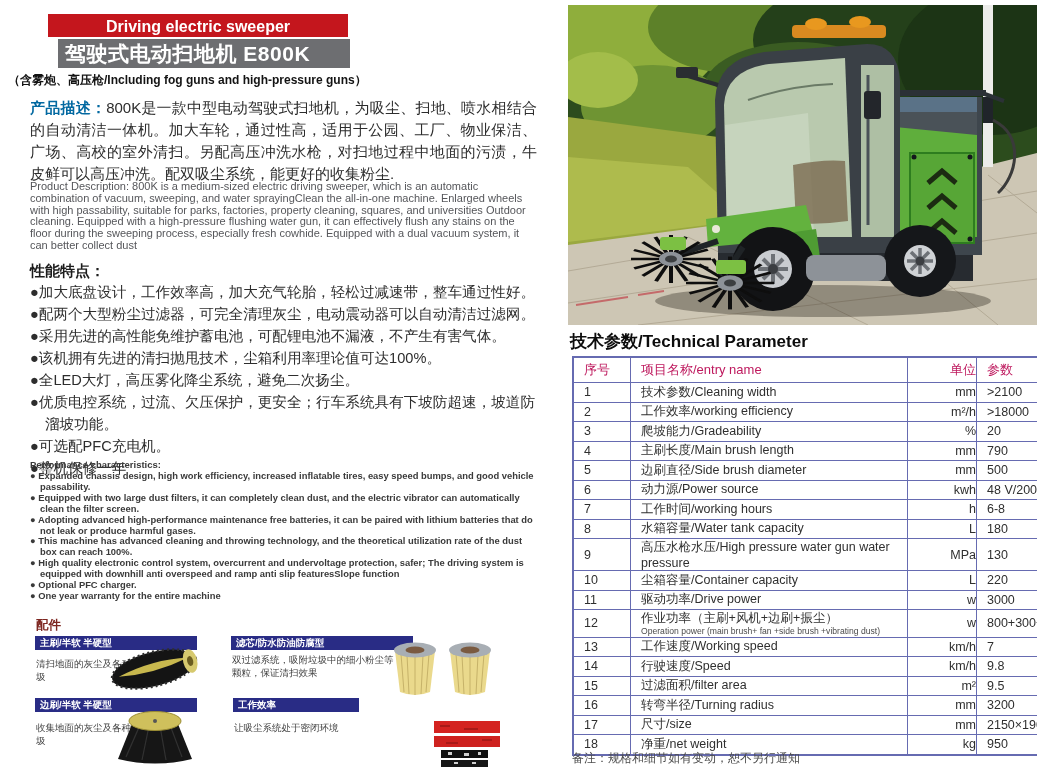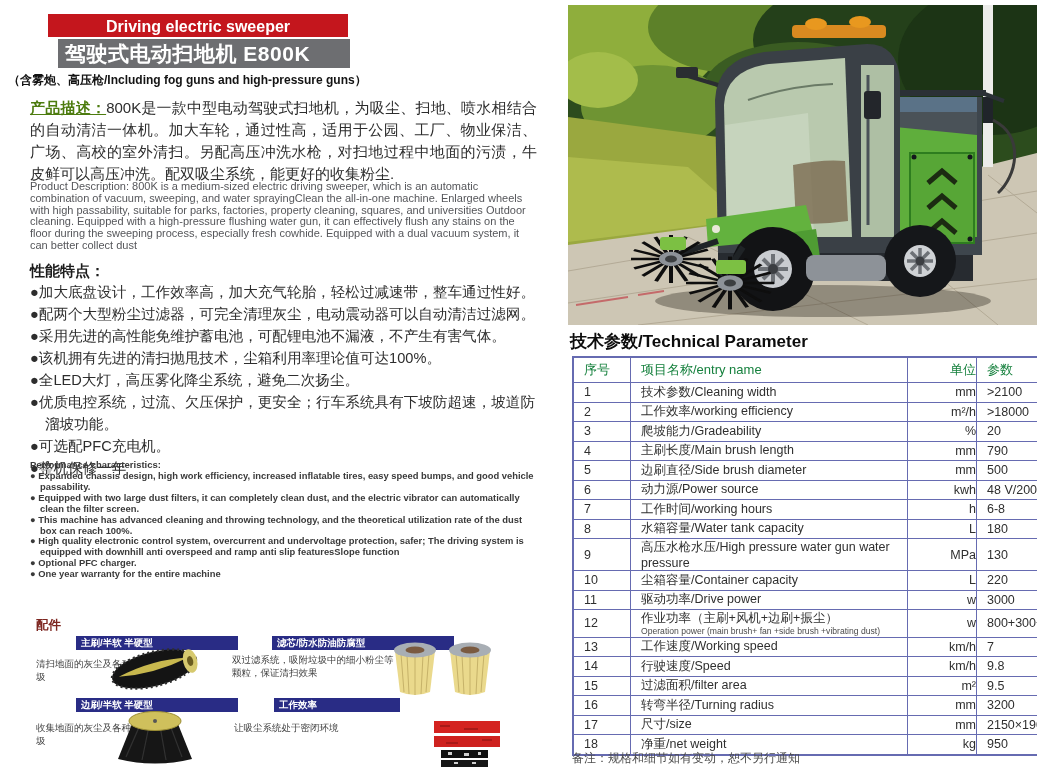--- a/index.html
+++ b/index.html
@@ -8,34 +8,34 @@
   
   .banner-red{position:absolute;left:48px;top:14px;width:300px;height:23px;background:#c4161d;
               color:#fff;font-weight:bold;font-size:16px;line-height:25px;text-align:center;}
   .banner-gray{position:absolute;left:58px;top:39px;width:292px;height:29px;background:#6d6e71;
               color:#fff;font-weight:bold;font-size:21px;line-height:29px;padding-left:7px;
               box-sizing:border-box;letter-spacing:.5px;}
   .subtitle{position:absolute;left:8px;top:72px;width:528px;font-size:12px;font-weight:bold;color:#131313;}
   
   .desc-zh{position:absolute;left:30px;top:97px;width:507px;margin:0;font-size:15px;
            line-height:22px;text-align:justify;color:#2d2d2d;}
-  .desc-zh b{color:#4d7c0f;text-decoration:underline;}
+  .desc-zh b{color:#0369a1;}
   .desc-en{position:absolute;left:30px;top:181px;width:509px;margin:0;font-size:11px;
            line-height:11.8px;color:#55565a;}
   
   .feat-title{position:absolute;left:30px;top:262px;font-size:15px;font-weight:bold;color:#1c1c1c;}
   .feat-zh{position:absolute;left:30px;top:281px;width:512px;font-size:14.6px;color:#2d2d2d;}
   .feat-zh-item{line-height:22px;padding-left:15px;text-indent:-15px;}
   .feat-en-title{position:absolute;left:30px;top:459px;font-size:9.5px;font-weight:bold;color:#3a3a3a;}
   .feat-en{position:absolute;left:30px;top:471px;width:509px;font-size:9.4px;font-weight:600;color:#3a3a3a;}
   .feat-en-item{line-height:10.9px;padding-left:10px;text-indent:-10px;}
   
   .acc-title{position:absolute;left:36px;top:617px;font-size:12.5px;font-weight:bold;color:#7d2620;}
   .acc-banner{position:absolute;height:14px;background:#292c85;color:#fff;font-size:9.5px;
-              font-weight:bold;line-height:14px;padding-left:5px;box-sizing:border-box;white-space:nowrap;overflow:hidden;margin-left:41px;}
+              font-weight:bold;line-height:14px;padding-left:5px;box-sizing:border-box;white-space:nowrap;overflow:hidden;}
   .acc-b1{left:35px;top:636px;width:162px;}
   .acc-b2{left:35px;top:698px;width:162px;}
   .acc-b3{left:231px;top:636px;width:182px;}
   .acc-b4{left:233px;top:698px;width:126px;}
   .acc-desc{position:absolute;font-size:9.5px;color:#3f3f3f;line-height:13px;}
   .acc-d1{left:36px;top:657px;width:112px;}
   .acc-d2{left:36px;top:721px;width:112px;}
   .acc-d3{left:232px;top:653px;width:170px;}
   .acc-d4{left:234px;top:721px;width:150px;}
   .acc-img{position:absolute;}
@@ -43,21 +43,21 @@
   .img-side-brush{left:116px;top:707px;}
   .img-filters{left:391px;top:640px;}
   .img-strips{left:434px;top:718px;}
   
   .photo{position:absolute;left:568px;top:5px;width:469px;height:320px;}
   .tech-title{position:absolute;left:570px;top:330px;font-size:17px;font-weight:bold;color:#0c0c0c;}
   .tech-table{position:absolute;left:572px;top:356px;width:459px;border-collapse:collapse;
               font-size:12.5px;color:#2f2f2f;table-layout:fixed;}
   .tech-table,.tech-table th,.tech-table td{border:1px solid #666bb1;}
   .tech-table{border:2px solid #666bb1;}
-  .tech-table th{font-weight:normal;height:24px;text-align:left;padding:0 0 0 10px;font-size:13px;color:#15803d;}
+  .tech-table th{font-weight:normal;height:24px;text-align:left;padding:0 0 0 10px;font-size:13px;color:#be185d;}
   .tech-table td{height:18.5px;padding:0 0 0 10px;vertical-align:middle;}
   .tech-table .c-no{width:46px;}
   .tech-table .c-name{width:266px;}
   .tech-table .c-unit{width:68px;text-align:right;padding:0;}
   .tech-table .c-val{width:73px;}
   .tech-table .sub{font-size:8.6px;color:#4a4a4a;line-height:9.5px;}
   .tech-note{position:absolute;left:572px;top:750px;font-size:12px;color:#4c4c4c;}
 </style>
 </head>
 <body>
@@ -79,20 +79,21 @@
       <div class="feat-zh-item">●该机拥有先进的清扫抛甩技术，尘箱利用率理论值可达100%。</div>
       <div class="feat-zh-item">●全LED大灯，高压雾化降尘系统，避免二次扬尘。</div>
       <div class="feat-zh-item">●优质电控系统，过流、欠压保护，更安全；行车系统具有下坡防超速，坡道防溜坡功能。</div>
       <div class="feat-zh-item">●可选配PFC充电机。</div>
       <div class="feat-zh-item">●整机保修一年</div>
     </div>
   <div class="feat-en-title">Performance characteristics:</div>
   <div class="feat-en" id="feat-en">
       <div class="feat-en-item">● Expanded chassis design, high work efficiency, increased inflatable tires, easy speed bumps, and good vehicle passability.</div>
       <div class="feat-en-item">● Equipped with two large dust filters, it can completely clean dust, and the electric vibrator can automatically clean the filter screen.</div>
+      <div class="feat-en-item">● Adopting advanced high-performance maintenance free batteries, it can be paired with lithium batteries that do not leak or produce harmful gases.</div>
       <div class="feat-en-item">● This machine has advanced cleaning and throwing technology, and the theoretical utilization rate of the dust box can reach 100%.</div>
       <div class="feat-en-item">● High quality electronic control system, overcurrent and undervoltage protection, safer; The driving system is equipped with downhill anti overspeed and ramp anti slip featuresSlope function</div>
       <div class="feat-en-item">● Optional PFC charger.</div>
       <div class="feat-en-item">● One year warranty for the entire machine</div>
     </div>
 
   <div class="acc-title">配件</div>
   <div class="acc-banner acc-b1">主刷/半软 半硬型</div>
   <div class="acc-desc acc-d1">清扫地面的灰尘及各种垃圾</div>
   <div class="acc-banner acc-b2">边刷/半软 半硬型</div>

